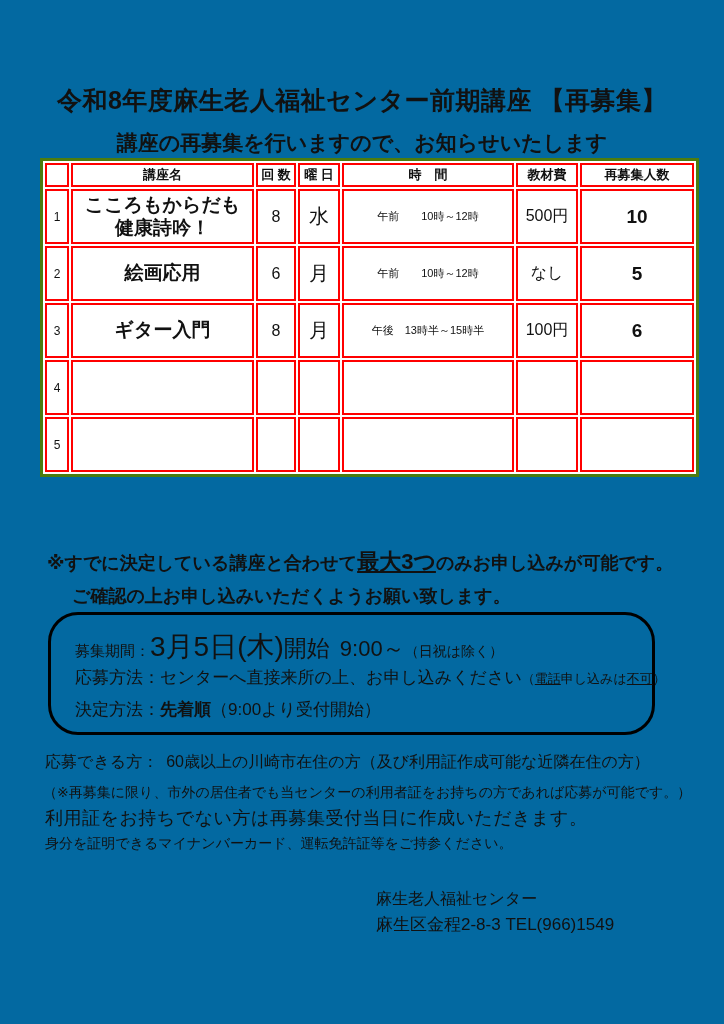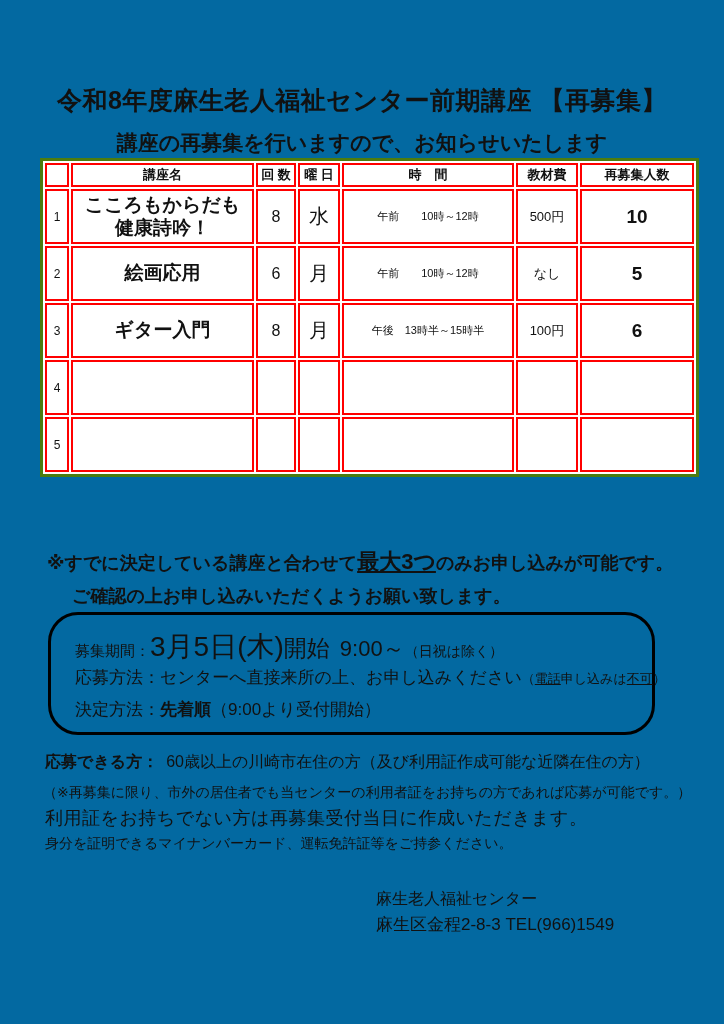--- a/index.html
+++ b/index.html
@@ -44,21 +44,21 @@
     overflow: hidden;
     padding: 0;
   }
   .hdr-row td { height: 20px; font-size: 13px; font-weight: bold; }
   .data-row td { height: 51px; }
   td.c-index { font-size: 12px; }
   td.c-name  { font-size: 19px; font-weight: bold; white-space: pre-line; line-height: 1.2; }
   td.c-count { font-size: 16px; }
   td.c-day   { font-size: 20px; }
   td.c-time  { font-size: 11px; text-align: left; padding-left: 8px; white-space: pre; }
-  td.c-fee   { font-size: 13px; }
+  td.c-fee   { font-size: 16px; }
   td.c-cap   { font-size: 19px; font-weight: bold; }
 
   
   .notice-heading {
     top: 518px; left: 0; width: 724px;
     text-align: center; font-size: 19px; font-weight: bold;
   }
   .notice-line1 {
     top: 547px; left: 47px;
     font-size: 18px; font-weight: bold; white-space: nowrap;
@@ -88,21 +88,21 @@
   .big-start { font-size: 23px; }
   .big-time  { font-size: 22px; margin-left: 10px; }
   .small-note { font-size: 14px; }
   .ib-regular { font-size: 17px; }
   .tiny-note { font-size: 13px; }
   .u { text-decoration: underline; }
   .bold { font-weight: bold; }
 
   
   .elig-line1 { top: 752px; left: 45px; font-size: 16px; }
-  .elig-line1 .lbl { font-weight: bold; margin-right: 8px; text-align: right; }
+  .elig-line1 .lbl { font-weight: normal; margin-right: 8px; text-align: right; }
   .elig-note  { top: 784px; left: 43px; font-size: 14px; }
   .elig-line2 { top: 806px; left: 45px; font-size: 18px; letter-spacing: 0.5px; }
   .elig-line3 { top: 835px; left: 45px; font-size: 14px; }
 
   
   .contact-heading { top: 864px; left: 376px; font-size: 15px; font-weight: bold; }
   .contact-name    { top: 889px; left: 376px; font-size: 16px; }
   .contact-address { top: 913px; left: 376px; font-size: 17px; }
 </style>
 </head>

